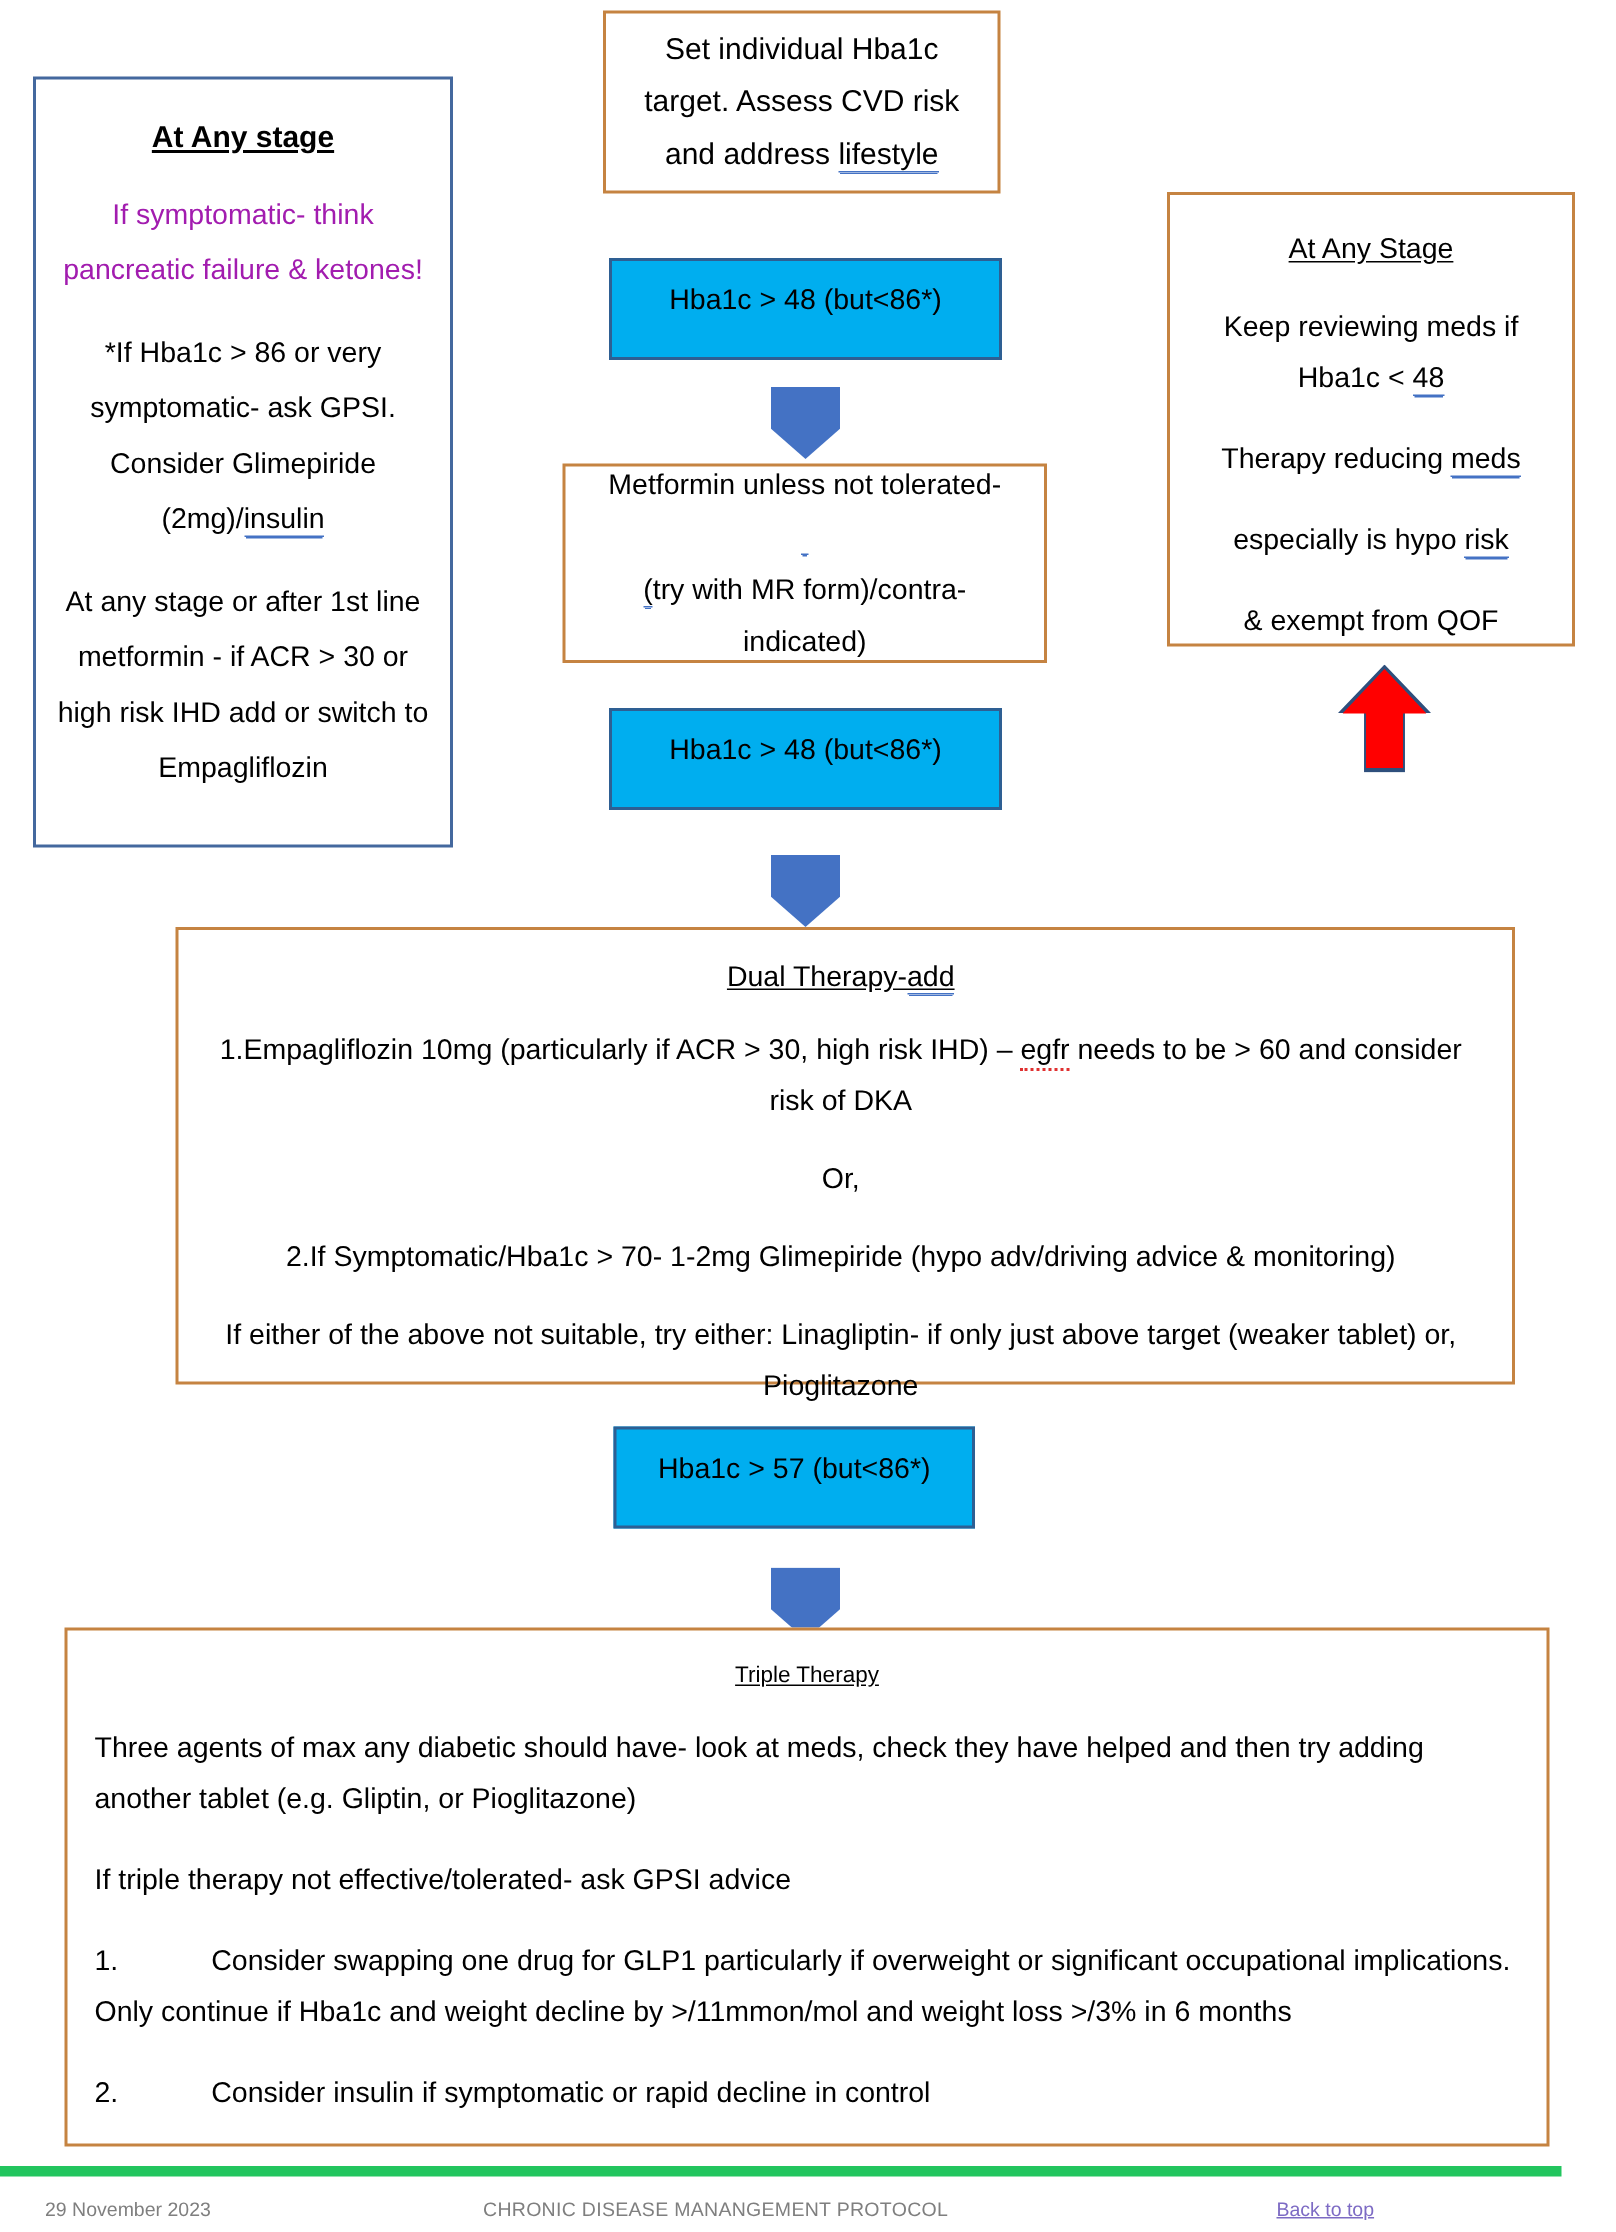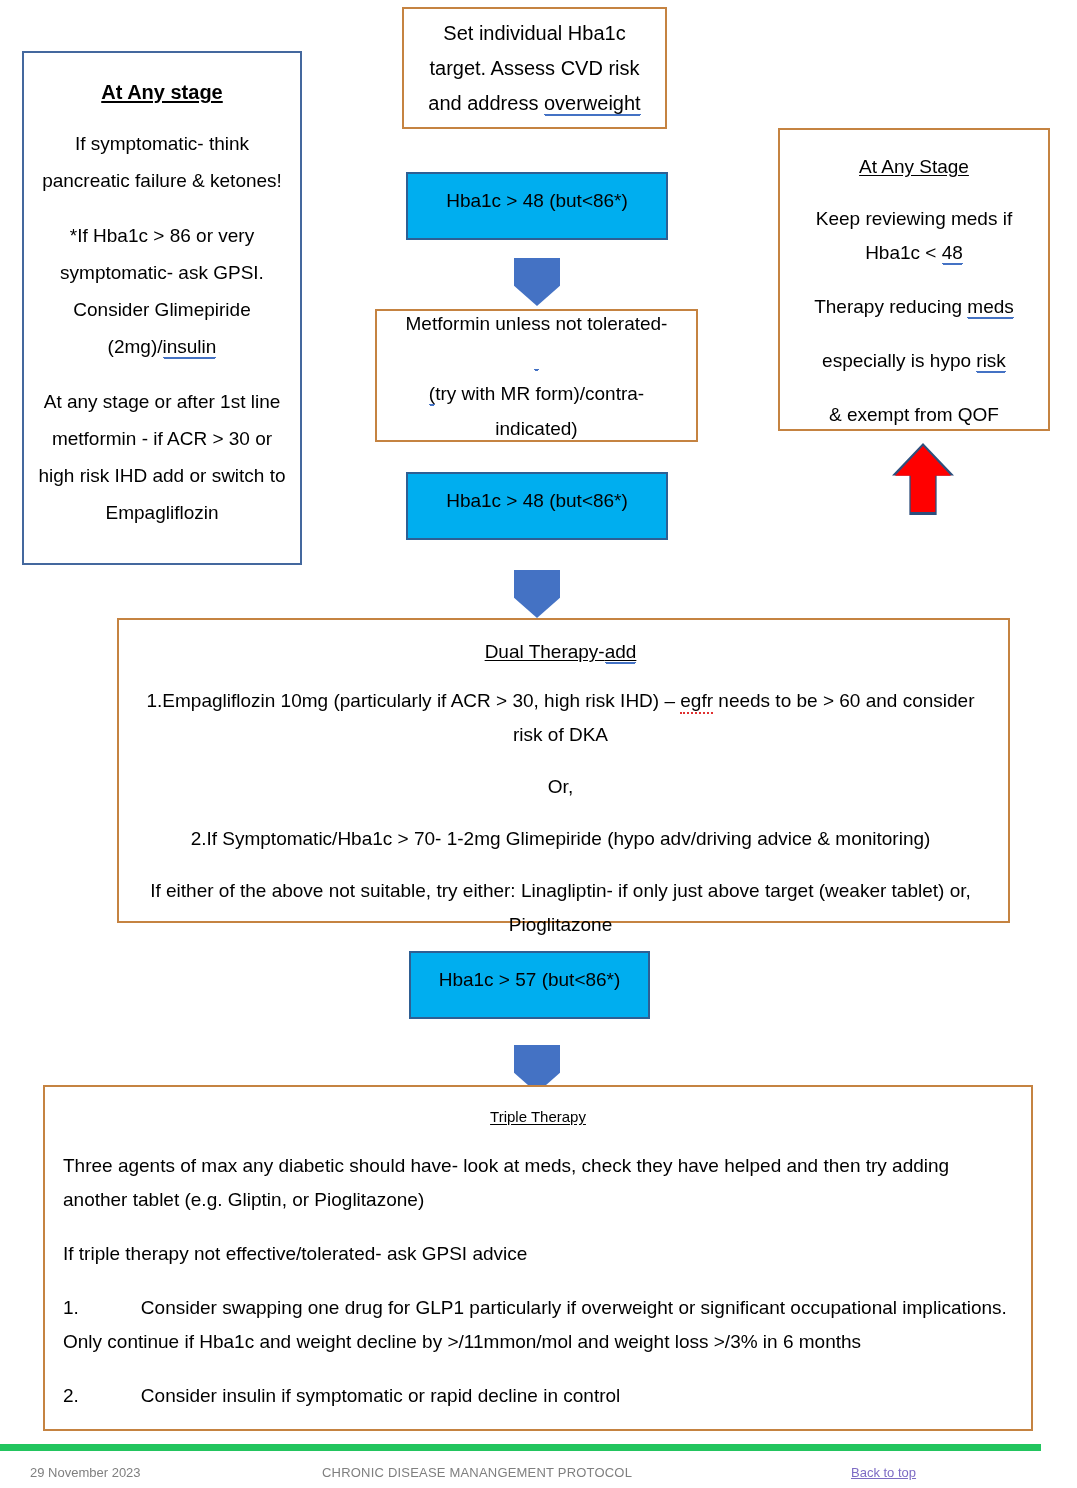--- a/index.html
+++ b/index.html
@@ -45,21 +45,21 @@
     white-space: nowrap;
   }
 
   
   p {
     margin: 0;
     padding: 0;
   }
   .ctr { text-align: center; }
   .lft { text-align: left; }
-  .red { color: #000000; }
+  .red { color: #a21caf; }
 
   
   .gram {
     border-bottom: 1px solid #4472C4;
     box-shadow: 0 2px 0 -1px #4472C4;
     padding-bottom: 0px;
   }
   
   .blu-u {
     border-bottom: 1px solid #4472C4;
@@ -109,21 +109,21 @@
   .f-date { left: 30px; }
   .f-title { left: 322px; letter-spacing: .2px; }
   .f-link { left: 851px; color: #7D6BC4; text-decoration: underline; cursor: pointer; }
   .f-page { left: 1017px; margin-top: 28px; }
 </style>
 </head>
 <body>
 
 <div class="box box-orange" style="left:402px; top:7px; width:265px; height:122px; padding:0 16px;">
   <p class="ctr" style="font-size:20px; line-height:35px;">
-    <span>Set individual Hba1c target. Assess CVD risk and address </span><span class="blu-u">overweight</span>
+    <span>Set individual Hba1c target. Assess CVD risk and address </span><span class="blu-u">lifestyle</span>
   </p>
 </div>
 
 <div class="box box-blue" style="left:22px; top:51px; width:280px; height:514px; padding:18px 14px 0 14px; justify-content:flex-start;">
   <p class="ctr hd" style="font-size:20px; font-weight:bold; line-height:30px; margin-top:6px;">At Any stage</p>
   <p class="ctr red" style="font-size:19px; line-height:37px; margin-top:18px;">If symptomatic- think pancreatic failure &amp; ketones!</p>
   <p class="ctr" style="font-size:19px; line-height:37px; margin-top:18px;">
     <span>*If Hba1c &gt; 86 or very symptomatic- ask GPSI. Consider Glimepiride (2mg)/</span><span class="blu-u">insulin</span>
   </p>
   <p class="ctr" style="font-size:19px; line-height:37px; margin-top:18px;">At any stage or after 1st line metformin - if ACR &gt; 30 or high risk IHD add or switch to Empagliflozin</p>

